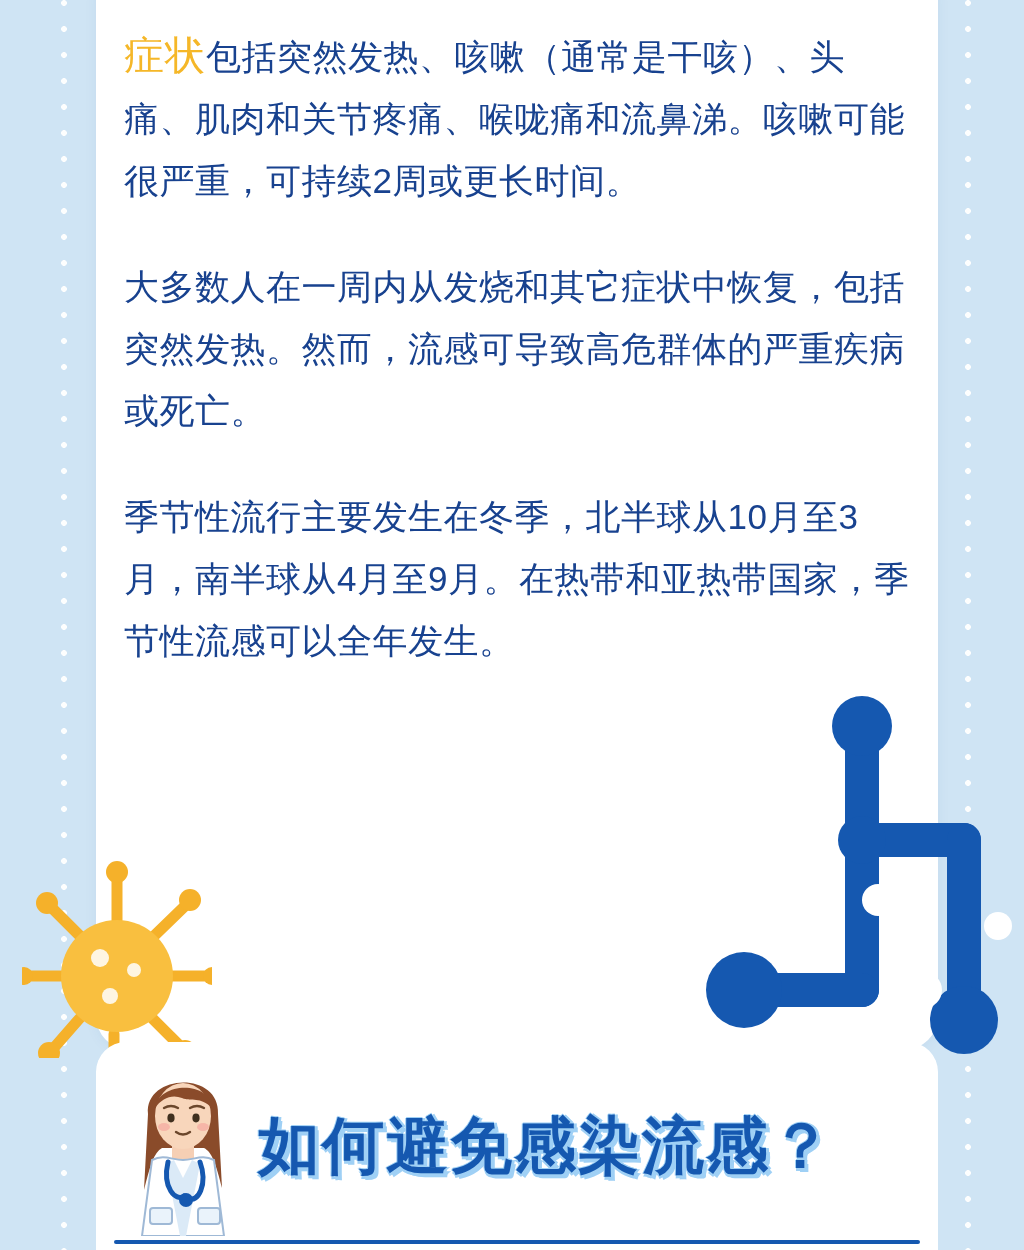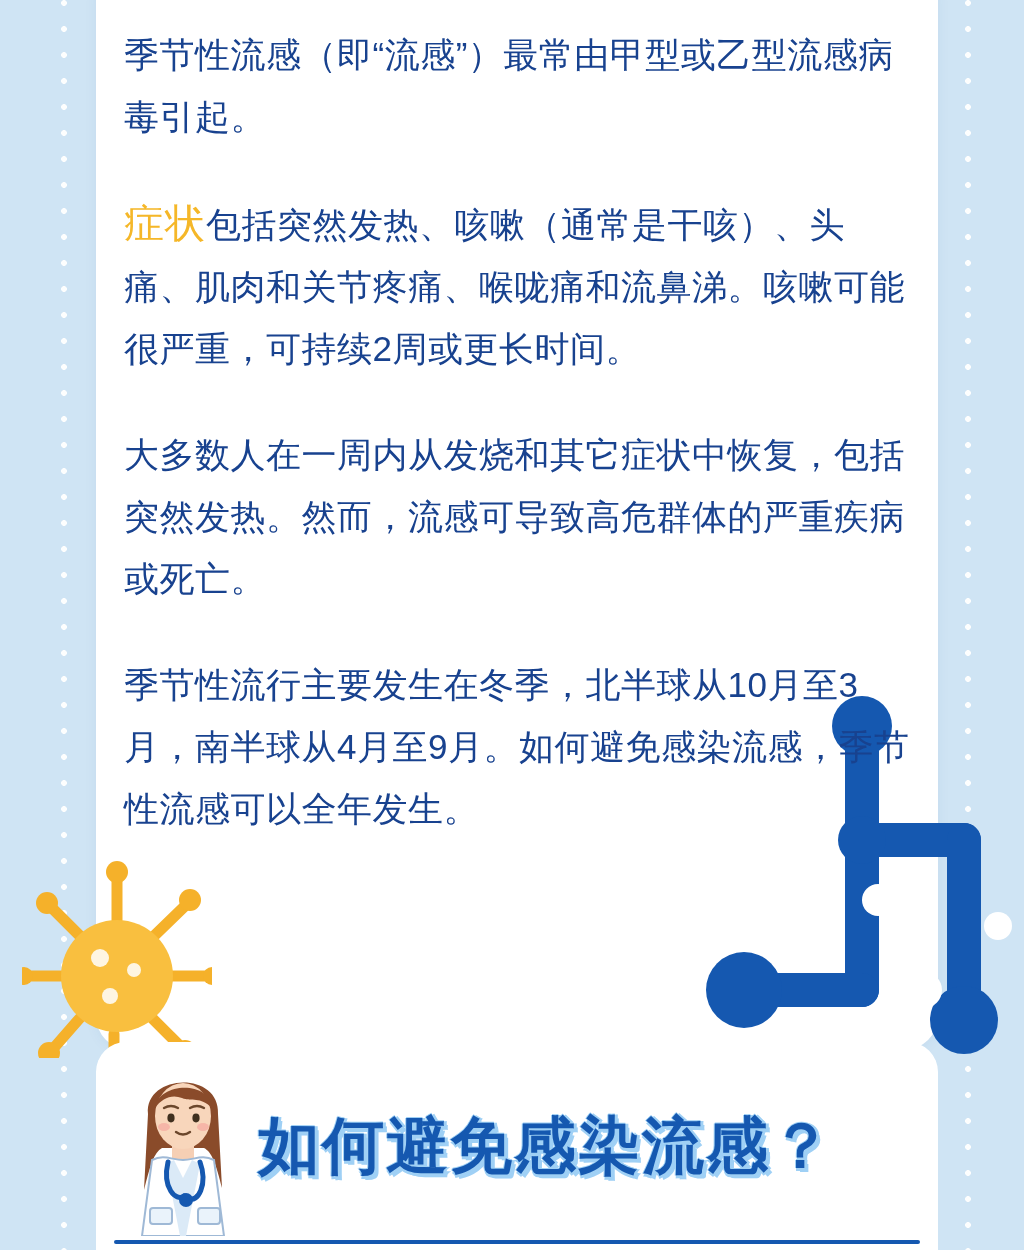--- a/index.html
+++ b/index.html
@@ -205,27 +205,26 @@
   <circle cx="95" cy="118" r="56" fill="#f9bf3f"></circle>
   <g fill="#ffffff" opacity=".85">
     <circle cx="78" cy="100" r="9"></circle>
     <circle cx="112" cy="112" r="7"></circle>
     <circle cx="88" cy="138" r="8"></circle>
   </g>
 </svg>
 
 <div class="content">
 
-  <p class="para">季节性流感（即“流感”）最常由甲型或乙型流感病毒引起。</p>
 
   <p class="para"><span class="kw">症状</span><span>包括突然发热、咳嗽（通常是干咳）、头痛、肌肉和关节疼痛、喉咙痛和流鼻涕。咳嗽可能很严重，可持续2周或更长时间。</span></p>
 
   <p class="para">大多数人在一周内从发烧和其它症状中恢复，包括突然发热。然而，流感可导致高危群体的严重疾病或死亡。</p>
 
-  <p class="para tight">季节性流行主要发生在冬季，北半球从10月至3月，南半球从4月至9月。如何避免感染流感，季节性流感可以全年发生。</p>
+  <p class="para tight">季节性流行主要发生在冬季，北半球从10月至3月，南半球从4月至9月。在热带和亚热带国家，季节性流感可以全年发生。</p>
 
 </div>
 
 <div class="banner">
   <div class="banner-inner">
     <svg class="doctor" viewBox="0 0 140 180">
 
       <path d="M36 58 C32 18 108 14 106 58 L110 132 C104 108 100 96 92 92 L50 92 C42 96 38 110 32 134 Z" fill="#8a4b2a"></path>
 
       <rect x="60" y="84" width="22" height="22" fill="#f6cfb4"></rect>

